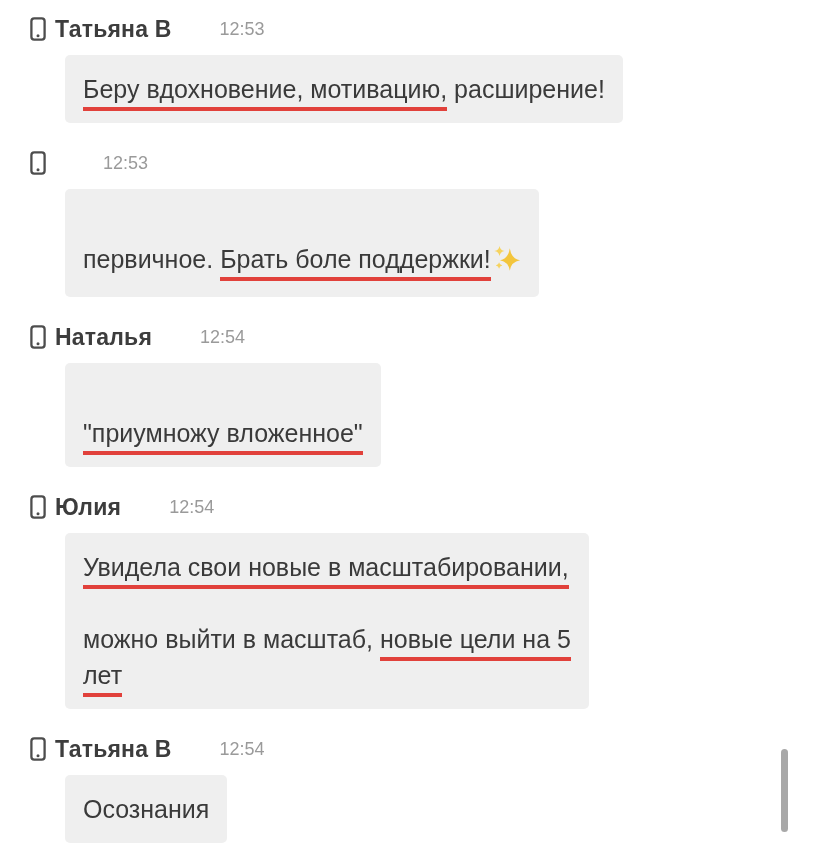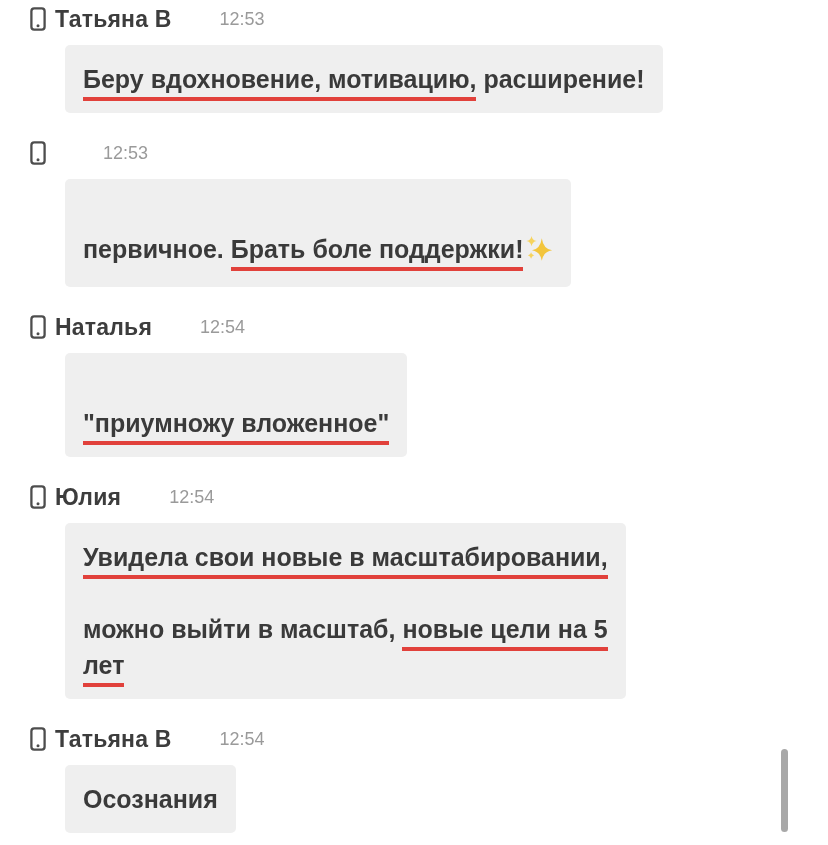--- a/index.html
+++ b/index.html
@@ -5,21 +5,21 @@
   * { margin: 0; padding: 0; box-sizing: border-box; }
   html, body {
     width: 828px; height: 845px;
     background: #ffffff;
     font-family: "Liberation Sans", sans-serif;
     overflow: hidden;
   }
   .chat {
     position: relative;
     width: 708px; height: 845px;
-    padding-top: 5px;
+    padding-top: 15px;
   }
   .message { margin-bottom: 26px; }
   .msg-header {
     display: flex;
     align-items: center;
     padding-left: 30px;
     margin-bottom: 12px;
     line-height: 28px;
   }
   .phone-icon { display: inline-flex; margin-right: 9px; flex: 0 0 auto; }
@@ -37,21 +37,20 @@
   .bubble {
     margin-left: 65px;
     background: #efefef;
     border-radius: 5px;
     padding: 16px 18px;
     width: fit-content;
     max-width: 660px;
     font-size: 25px;
     line-height: 36px;
     color: #3a3a3a;
-    font-weight: bold;
   }
   .u {
     border-bottom: 4px solid #e1413b;
     padding-bottom: 4px;
   }
   .sparkles { display: inline-block; vertical-align: -4px; margin-left: 2px; }
   .scrollbar-thumb {
     position: absolute;
     left: 781px; top: 749px;
     width: 7px; height: 83px;

